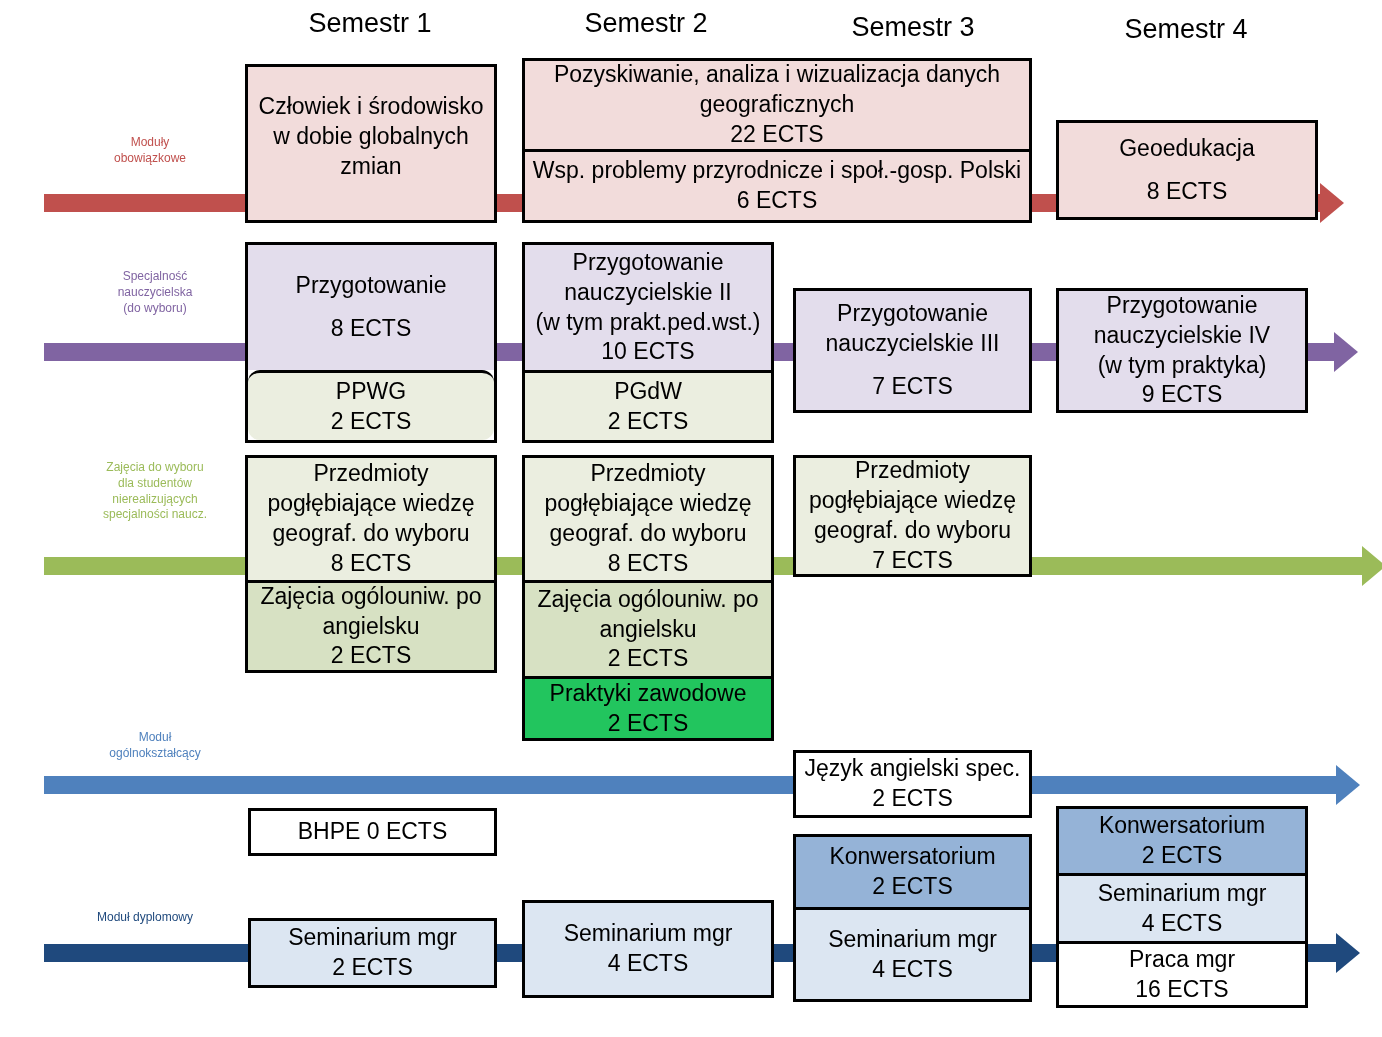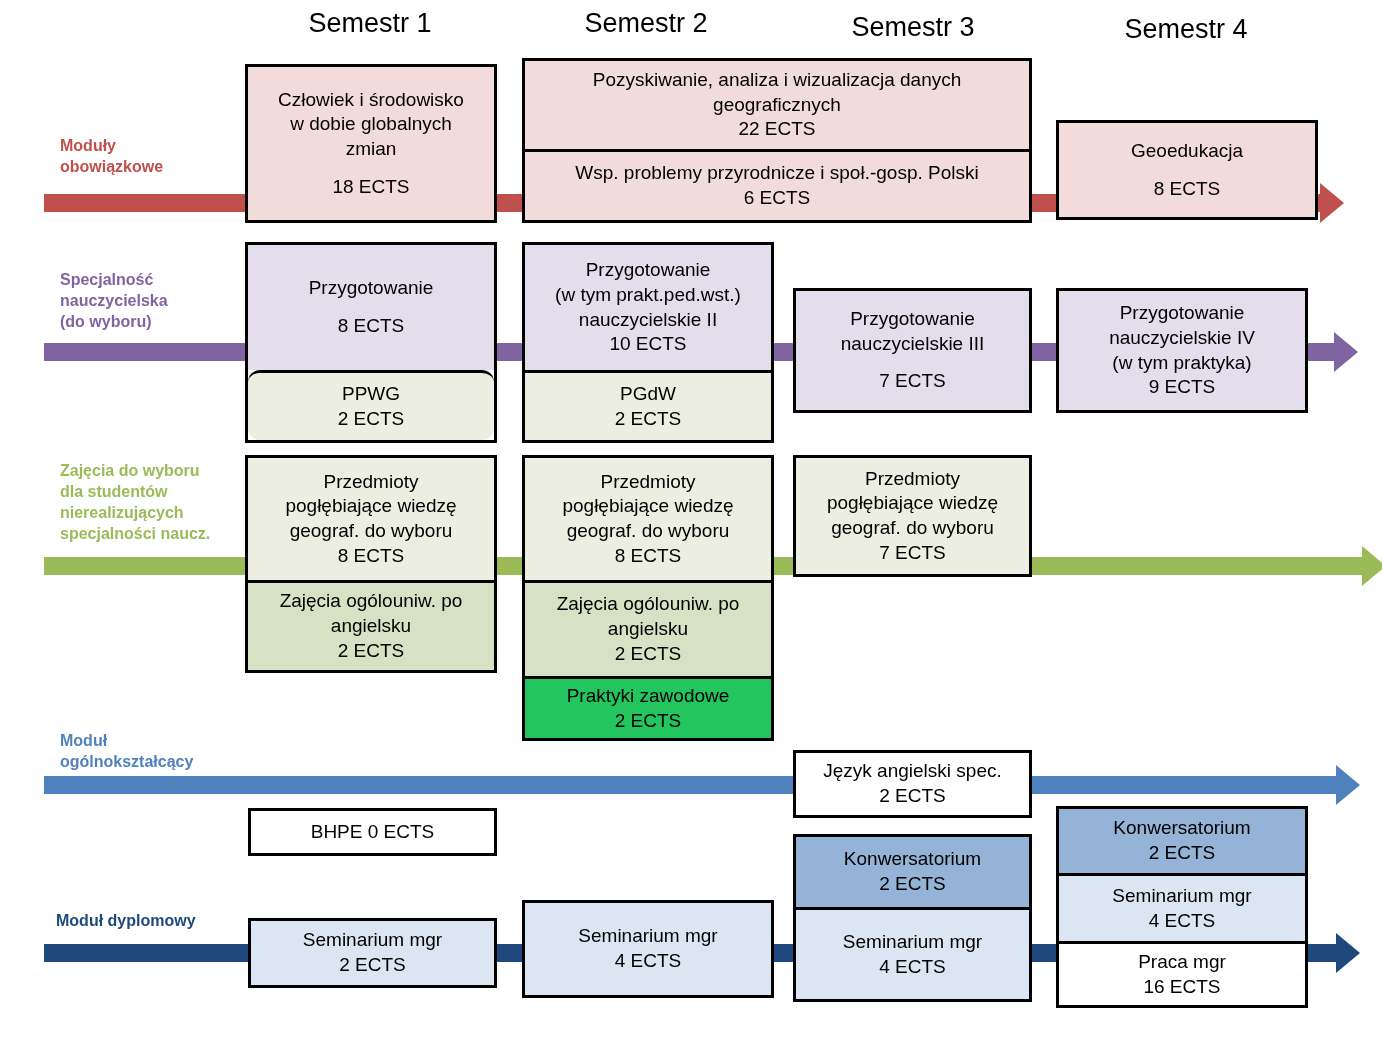--- a/index.html
+++ b/index.html
@@ -38,41 +38,41 @@
   .track .head {
     position: absolute;
     top: -11px;
     width: 0;
     height: 0;
     border-top: 20px solid transparent;
     border-bottom: 20px solid transparent;
   }
   .row-label {
     position: absolute;
-    font-size: 16px;
-    font-weight: bold;
+    font-size: 12px;
+    font-weight: normal;
     line-height: 1.32;
-    text-align: left;
+    text-align: center;
   }
   .box {
     position: absolute;
     border: 3px solid #000000;
     box-sizing: border-box;
     background: #ffffff;
     display: flex;
     flex-direction: column;
   }
   .cell {
     box-sizing: border-box;
     display: flex;
     flex-direction: column;
     align-items: center;
     justify-content: center;
     text-align: center;
-    font-size: 19px;
+    font-size: 23px;
     line-height: 1.3;
     color: #000000;
     padding: 2px 5px;
     overflow: hidden;
   }
   .cell + .cell {
     border-top: 3px solid #000000;
   }
   .cell .ln { display: block; width: 100%; }
   .spacer { height: 13px; }
@@ -116,29 +116,28 @@
 obowiązkowe</div>
   <div class="row-label" style="left:60px; top:269px; width:190px; color:#8064a2; white-space:pre-line;">Specjalność
 nauczycielska
 (do wyboru)</div>
   <div class="row-label" style="left:60px; top:460px; width:190px; color:#9bbb59; white-space:pre-line;">Zajęcia do wyboru
 dla studentów
 nierealizujących
 specjalności naucz.</div>
   <div class="row-label" style="left:60px; top:730px; width:190px; color:#4f81bd; white-space:pre-line;">Moduł
 ogólnokształcący</div>
-  <div class="row-label" style="left:56px; top:910px; width:210px; color:#1f497d; white-space:pre-line;">Moduł dyplomowy</div>
+  <div class="row-label" style="left:40px; top:910px; width:210px; color:#1f497d; white-space:pre-line;">Moduł dyplomowy</div>
 
   <div class="box" style="left:245px; top:64px; width:252px; height:159px;">
       <div class="cell" style="background: rgb(242, 220, 219); height: 150px; flex: 1 1 auto;">
         <span class="ln">Człowiek i środowisko</span>
         <span class="ln">w dobie globalnych</span>
         <span class="ln">zmian</span>
         <div class="spacer"></div>
-        <span class="ln">18 ECTS</span>
       </div>
     </div>
 
   <div class="box" style="left:522px; top:58px; width:510px; height:165px;">
       <div class="cell" style="background: rgb(242, 220, 219); height: 88px; flex: 0 0 88px;">
         <span class="ln">Pozyskiwanie, analiza i wizualizacja danych</span>
         <span class="ln">geograficznych</span>
         <span class="ln">22 ECTS</span>
       </div>
       <div class="cell" style="background: rgb(242, 220, 219); height: 62px; flex: 1 1 auto;">
@@ -163,22 +162,22 @@
       </div>
       <div class="cell" style="background: rgb(235, 238, 224); height: 76px; flex: 1 1 auto; border-radius: 12px;">
         <span class="ln">PPWG</span>
         <span class="ln">2 ECTS</span>
       </div>
     </div>
 
   <div class="box" style="left:522px; top:242px; width:252px; height:201px;">
       <div class="cell" style="background: rgb(227, 221, 236); height: 125px; flex: 0 0 125px;">
         <span class="ln">Przygotowanie</span>
+        <span class="ln">nauczycielskie II</span>
         <span class="ln">(w tym prakt.ped.wst.)</span>
-        <span class="ln">nauczycielskie II</span>
         <span class="ln">10 ECTS</span>
       </div>
       <div class="cell" style="background: rgb(235, 238, 224); height: 76px; flex: 1 1 auto;">
         <span class="ln">PGdW</span>
         <span class="ln">2 ECTS</span>
       </div>
     </div>
 
   <div class="box" style="left:793px; top:288px; width:239px; height:125px;">
       <div class="cell" style="background: rgb(227, 221, 236); height: 125px; flex: 1 1 auto;">

